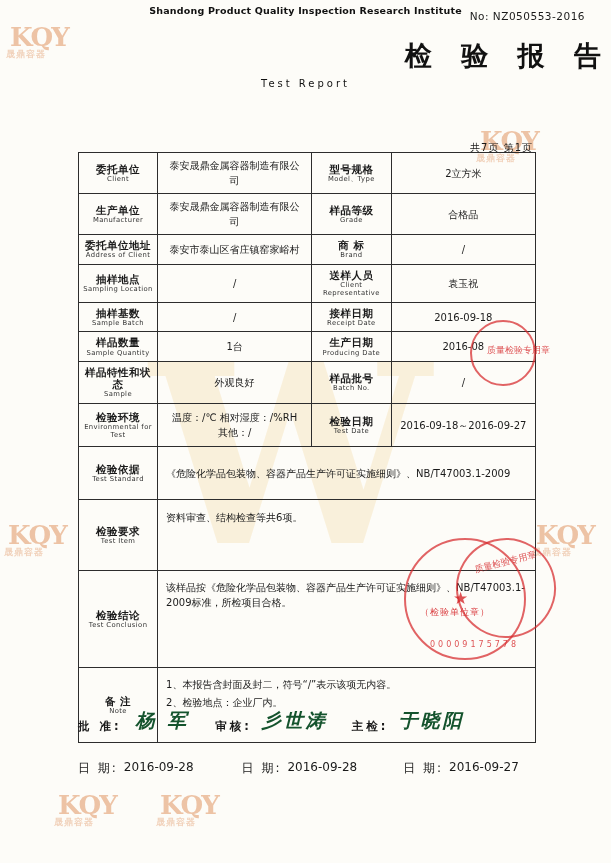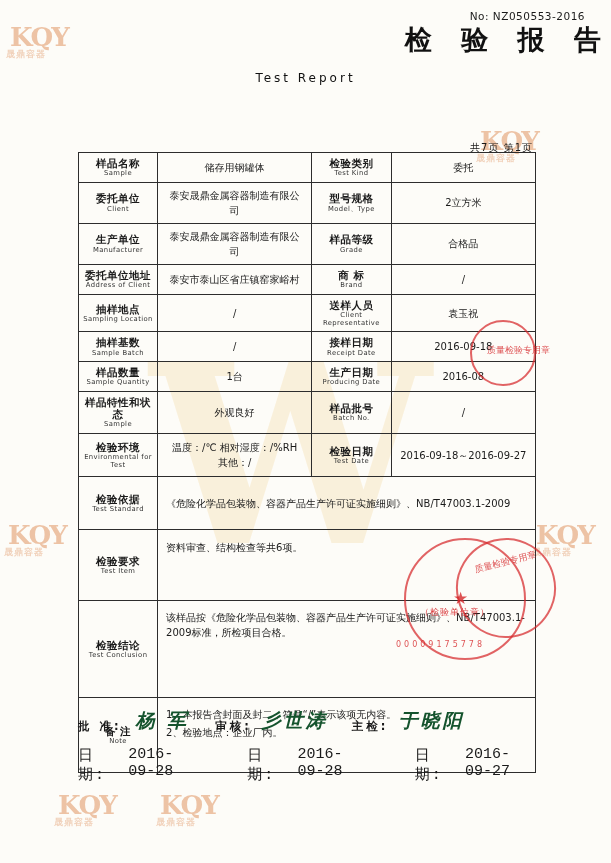--- a/index.html
+++ b/index.html
@@ -61,21 +61,21 @@
     text-align:center;font-size:9.5px;font-weight:bold;letter-spacing:.2px;
     margin-top:5px;color:#111;
   }
   .title-cn{
     text-align:right;
     font-family:"DejaVu Serif","Liberation Serif",serif;
     font-size:27px;font-weight:bold;letter-spacing:10px;
     margin-top:22px;color:#111;
   }
   .title-en{
-    text-align:center;font-size:12px;letter-spacing:3px;margin-top:13px;color:#111;
+    text-align:center;font-size:10px;letter-spacing:3px;margin-top:4px;color:#111;
   }
   .pageno{
     position:absolute;right:78px;top:141px;
     font-size:10px;letter-spacing:1px;
   }
   table.rep{
     position:absolute;left:78px;top:152px;
     width:458px;
     border-collapse:collapse;
     background:transparent;
@@ -113,21 +113,21 @@
   .sig-label{font-size:11.5px;letter-spacing:3px;font-weight:bold;}
   .hand{
     font-family:"DejaVu Serif","Liberation Serif",serif;
     font-size:19px;
     color:#14532d;
     font-style:italic;
     font-weight:bold;
     letter-spacing:3px;
   }
   .daterow{
-    display:flex;font-size:15px;margin-top:12px;font-family:Liberation Mono, monospace;
+    display:flex;font-size:12px;margin-top:26px;
   }
   .daterow .dl{letter-spacing:2px;}
   .daterow .dv{margin-left:6px;}
   
   .stamp{
     position:absolute;
     border:2px solid #d6282b;
     border-radius:50%;
     color:#d6282b;
     opacity:.72;
@@ -163,38 +163,27 @@
   <div class="wm wm-logo" style="left:536px;top:520px;">KQY</div>
   <div class="wm wm-small" style="left:532px;top:546px;">晟鼎容器</div>
 
   <div class="wm wm-logo" style="left:58px;top:790px;">KQY</div>
   <div class="wm wm-small" style="left:54px;top:816px;">晟鼎容器</div>
 
   <div class="wm wm-logo" style="left:160px;top:790px;">KQY</div>
   <div class="wm wm-small" style="left:156px;top:816px;">晟鼎容器</div>
 
   <div class="topno">No: NZ050553-2016</div>
+  <div class="org-en">Shandong Product Quality Inspection Research Institute</div>
   <div class="title-cn">检 验 报 告</div>
   <div class="title-en">Test  Report</div>
   <div class="pageno">共7页 第1页</div>
 
   <table class="rep">
     <tbody>
-      <tr>
-        <td class="lbl">
-          <span class="cn">样品名称</span>
-          <span class="en">Sample</span>
-        </td>
-        <td class="val c v1">储存用钢罐体</td>
-        <td class="lbl">
-          <span class="cn">检验类别</span>
-          <span class="en">Test Kind</span>
-        </td>
-        <td class="val c v3">委托</td>
-      </tr>
 
       <tr>
         <td class="lbl">
           <span class="cn">委托单位</span>
           <span class="en">Client</span>
         </td>
         <td class="val c v1">泰安晟鼎金属容器制造有限公司</td>
         <td class="lbl">
           <span class="cn">型号规格</span>
           <span class="en">Model、Type</span>
@@ -344,21 +333,21 @@
       <span class="dv">2016-09-28</span>
       <span class="dl" style="margin-left:48px;">日  期:</span>
       <span class="dv">2016-09-28</span>
       <span class="dl" style="margin-left:46px;">日  期:</span>
       <span class="dv">2016-09-27</span>
     </div>
   </div>
 
   <div class="stamp" style="left:404px;top:538px;width:118px;height:118px;"></div>
   <div class="star" style="left:453px;top:588px;">★</div>
-  <div class="stamp-text" style="left:396px;top:640px;letter-spacing:3px;">00009175778</div>
+  <div class="stamp-text" style="left:430px;top:640px;letter-spacing:3px;">00009175778</div>
   <div class="seal-caption" style="left:420px;top:606px;">（检验单位章）</div>
 
   <div class="stamp" style="left:470px;top:320px;width:62px;height:62px;border-width:2px;"></div>
   <div class="stamp-text" style="left:487px;top:344px;font-size:9px;">质量检验专用章</div>
 
   <div class="stamp" style="left:456px;top:538px;width:96px;height:96px;transform:rotate(-14deg);"></div>
   <div class="stamp-text" style="left:474px;top:556px;font-size:9px;width:70px;line-height:1.3;transform:rotate(-14deg);">质量检验专用章</div>
 
 </div>
 

